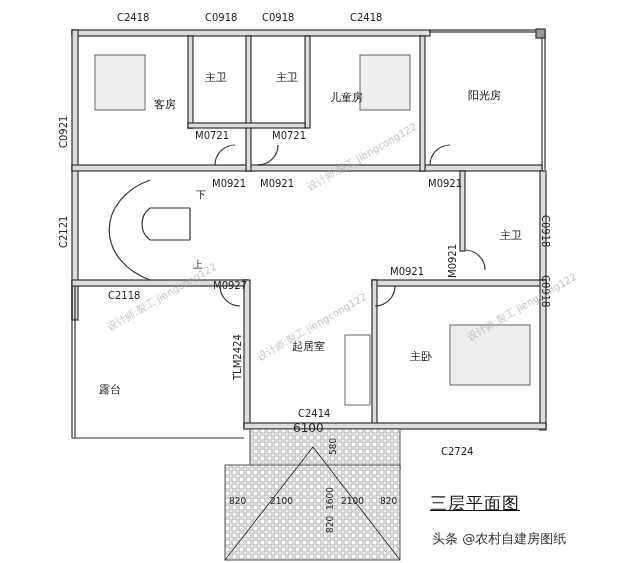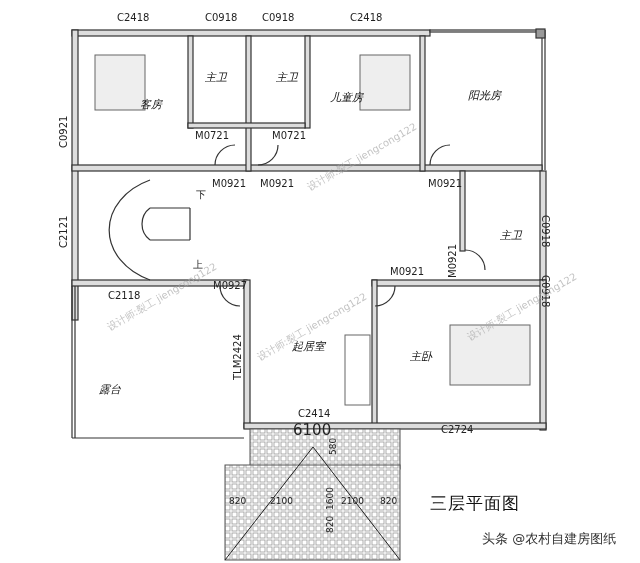--- a/index.html
+++ b/index.html
@@ -1,22 +1,22 @@
 <!DOCTYPE html>
 <html><head>
 <meta charset="utf-8">
 <style>
   html,body{margin:0;padding:0;background:#fff;}
   body{width:640px;height:563px;position:relative;overflow:hidden;font-family:"DejaVu Sans",sans-serif;color:#222;}
   .plan{position:absolute;left:0;top:0;width:640px;height:563px;}
   .lbl{position:absolute;font-size:10px;color:#222;white-space:nowrap;}
-  .room{position:absolute;font-size:11px;color:#111;white-space:nowrap;font-style:italic;}
+  .room{position:absolute;font-size:11px;color:#111;white-space:nowrap;}
   .vert{transform:rotate(-90deg);transform-origin:left top;}
-  .title{position:absolute;left:430px;top:492px;font-size:17px;color:#111;letter-spacing:1px;}
-  .credit{position:absolute;left:482px;top:530px;font-size:13px;color:#333;}
+  .title{position:absolute;left:430px;top:492px;font-size:17px;color:#111;letter-spacing:1px;text-decoration:underline;}
+  .credit{position:absolute;left:432px;top:530px;font-size:13px;color:#333;}
   .wm{position:absolute;font-size:10px;color:#aaa;transform:rotate(-30deg);white-space:nowrap;opacity:.7;}
 </style>
 </head>
 <body>
 
 <svg class="plan" viewBox="0 0 640 563" xmlns="http://www.w3.org/2000/svg">
   <defs>
     <pattern id="tile" width="7" height="7" patternUnits="userSpaceOnUse">
       <rect width="7" height="7" fill="#fff"></rect>
       <rect x="1" y="1" width="5" height="5" fill="none" stroke="#999" stroke-width="0.8"></rect>
@@ -102,36 +102,36 @@
 <div class="lbl" style="left:195px;top:130px">M0721</div>
 <div class="lbl" style="left:272px;top:130px">M0721</div>
 <div class="lbl" style="left:212px;top:178px">M0921</div>
 <div class="lbl" style="left:260px;top:178px">M0921</div>
 <div class="lbl" style="left:428px;top:178px">M0921</div>
 <div class="lbl vert" style="left:447px;top:278px">M0921</div>
 <div class="lbl" style="left:390px;top:266px">M0921</div>
 <div class="lbl" style="left:213px;top:280px">M0927</div>
 <div class="lbl vert" style="left:232px;top:380px">TLM2424</div>
 <div class="lbl" style="left:298px;top:408px">C2414</div>
-<div class="lbl" style="left:441px;top:424px">C2724</div>
+<div class="lbl" style="left:441px;top:446px">C2724</div>
 
 <div class="lbl" style="left:196px;top:188px">下</div>
 <div class="lbl" style="left:193px;top:258px">上</div>
 
-<div class="room" style="left:140px;top:97px">客房</div>
+<div class="room" style="left:154px;top:97px">客房</div>
 <div class="room" style="left:205px;top:70px">主卫</div>
 <div class="room" style="left:276px;top:70px">主卫</div>
 <div class="room" style="left:330px;top:90px">儿童房</div>
 <div class="room" style="left:468px;top:88px">阳光房</div>
 <div class="room" style="left:500px;top:228px">主卫</div>
 <div class="room" style="left:292px;top:339px">起居室</div>
 <div class="room" style="left:410px;top:349px">主卧</div>
 <div class="room" style="left:99px;top:382px">露台</div>
 
-<div class="lbl" style="left:293px;top:421px;font-size:15px">6100</div>
+<div class="lbl" style="left:293px;top:421px;font-size:12px">6100</div>
 <div class="lbl vert" style="left:328px;top:455px;font-size:9px">580</div>
 <div class="lbl vert" style="left:325px;top:510px;font-size:9px">1600</div>
 <div class="lbl vert" style="left:325px;top:533px;font-size:9px">820</div>
 <div class="lbl" style="left:229px;top:496px;font-size:9px">820</div>
 <div class="lbl" style="left:270px;top:496px;font-size:9px">2100</div>
 <div class="lbl" style="left:341px;top:496px;font-size:9px">2100</div>
 <div class="lbl" style="left:380px;top:496px;font-size:9px">820</div>
 
 <div class="wm" style="left:300px;top:150px">设计师:裂工 jiengcong122</div>
 <div class="wm" style="left:100px;top:290px">设计师:裂工 jiengcong122</div>

